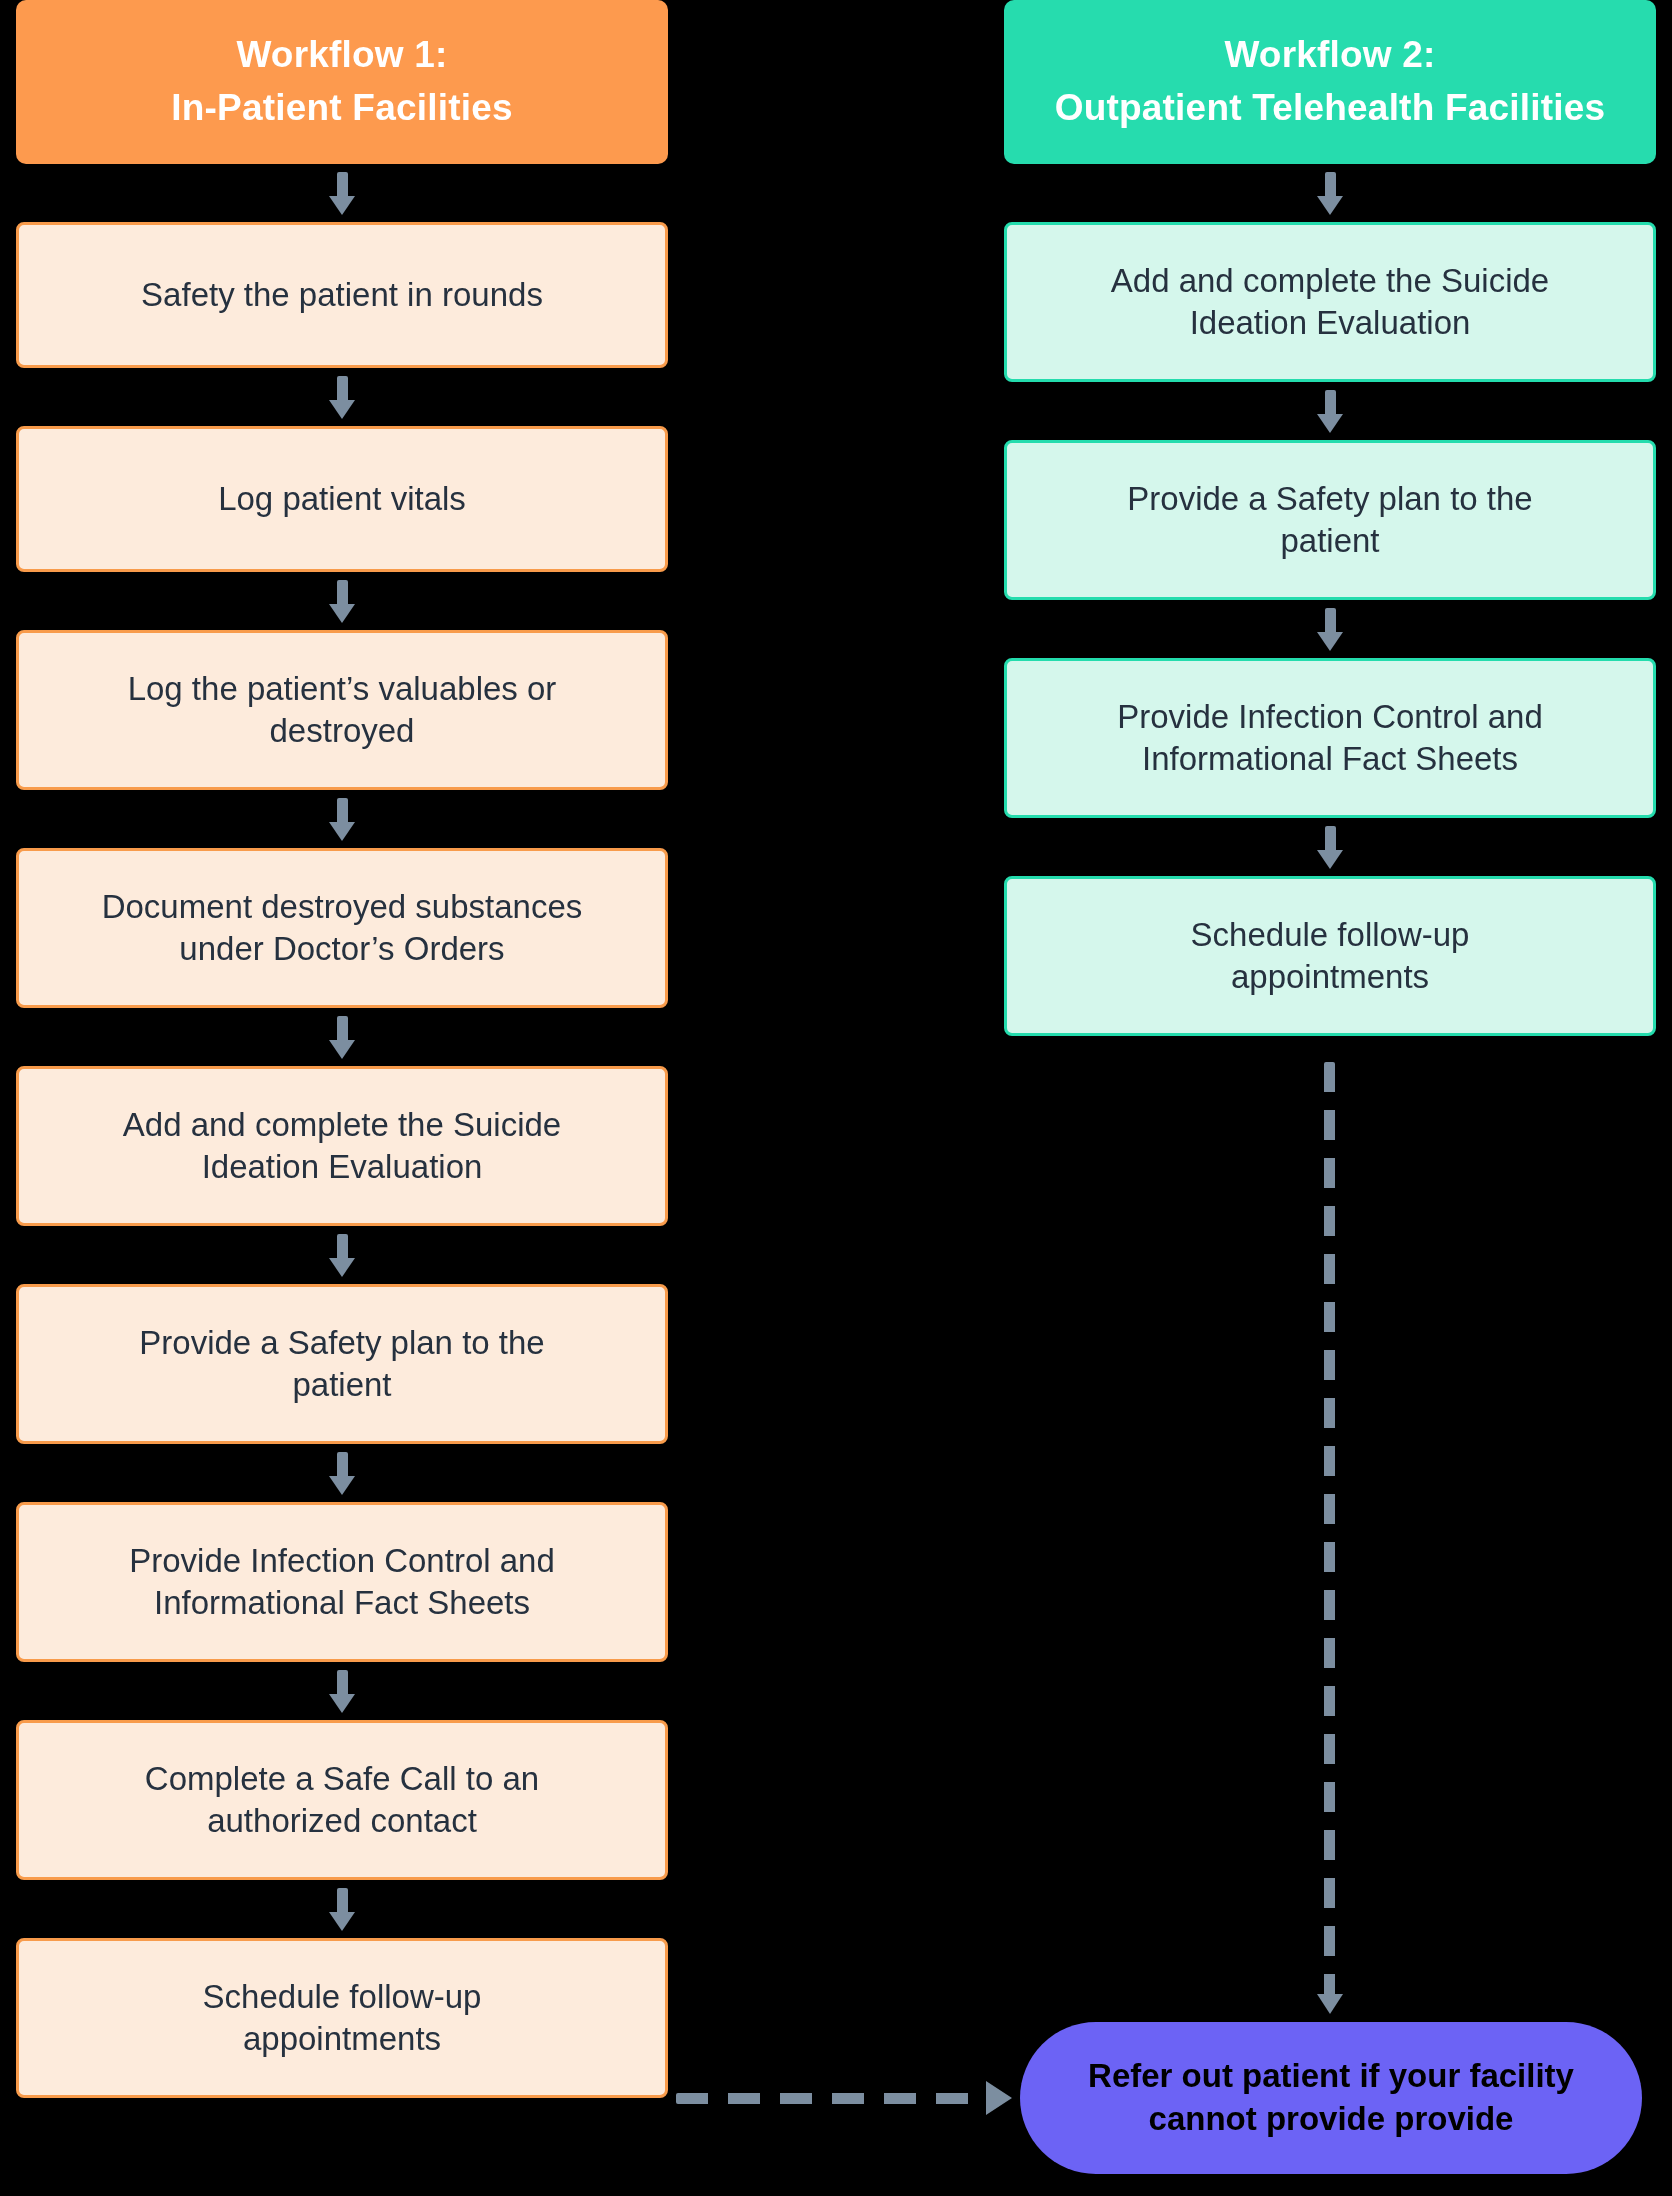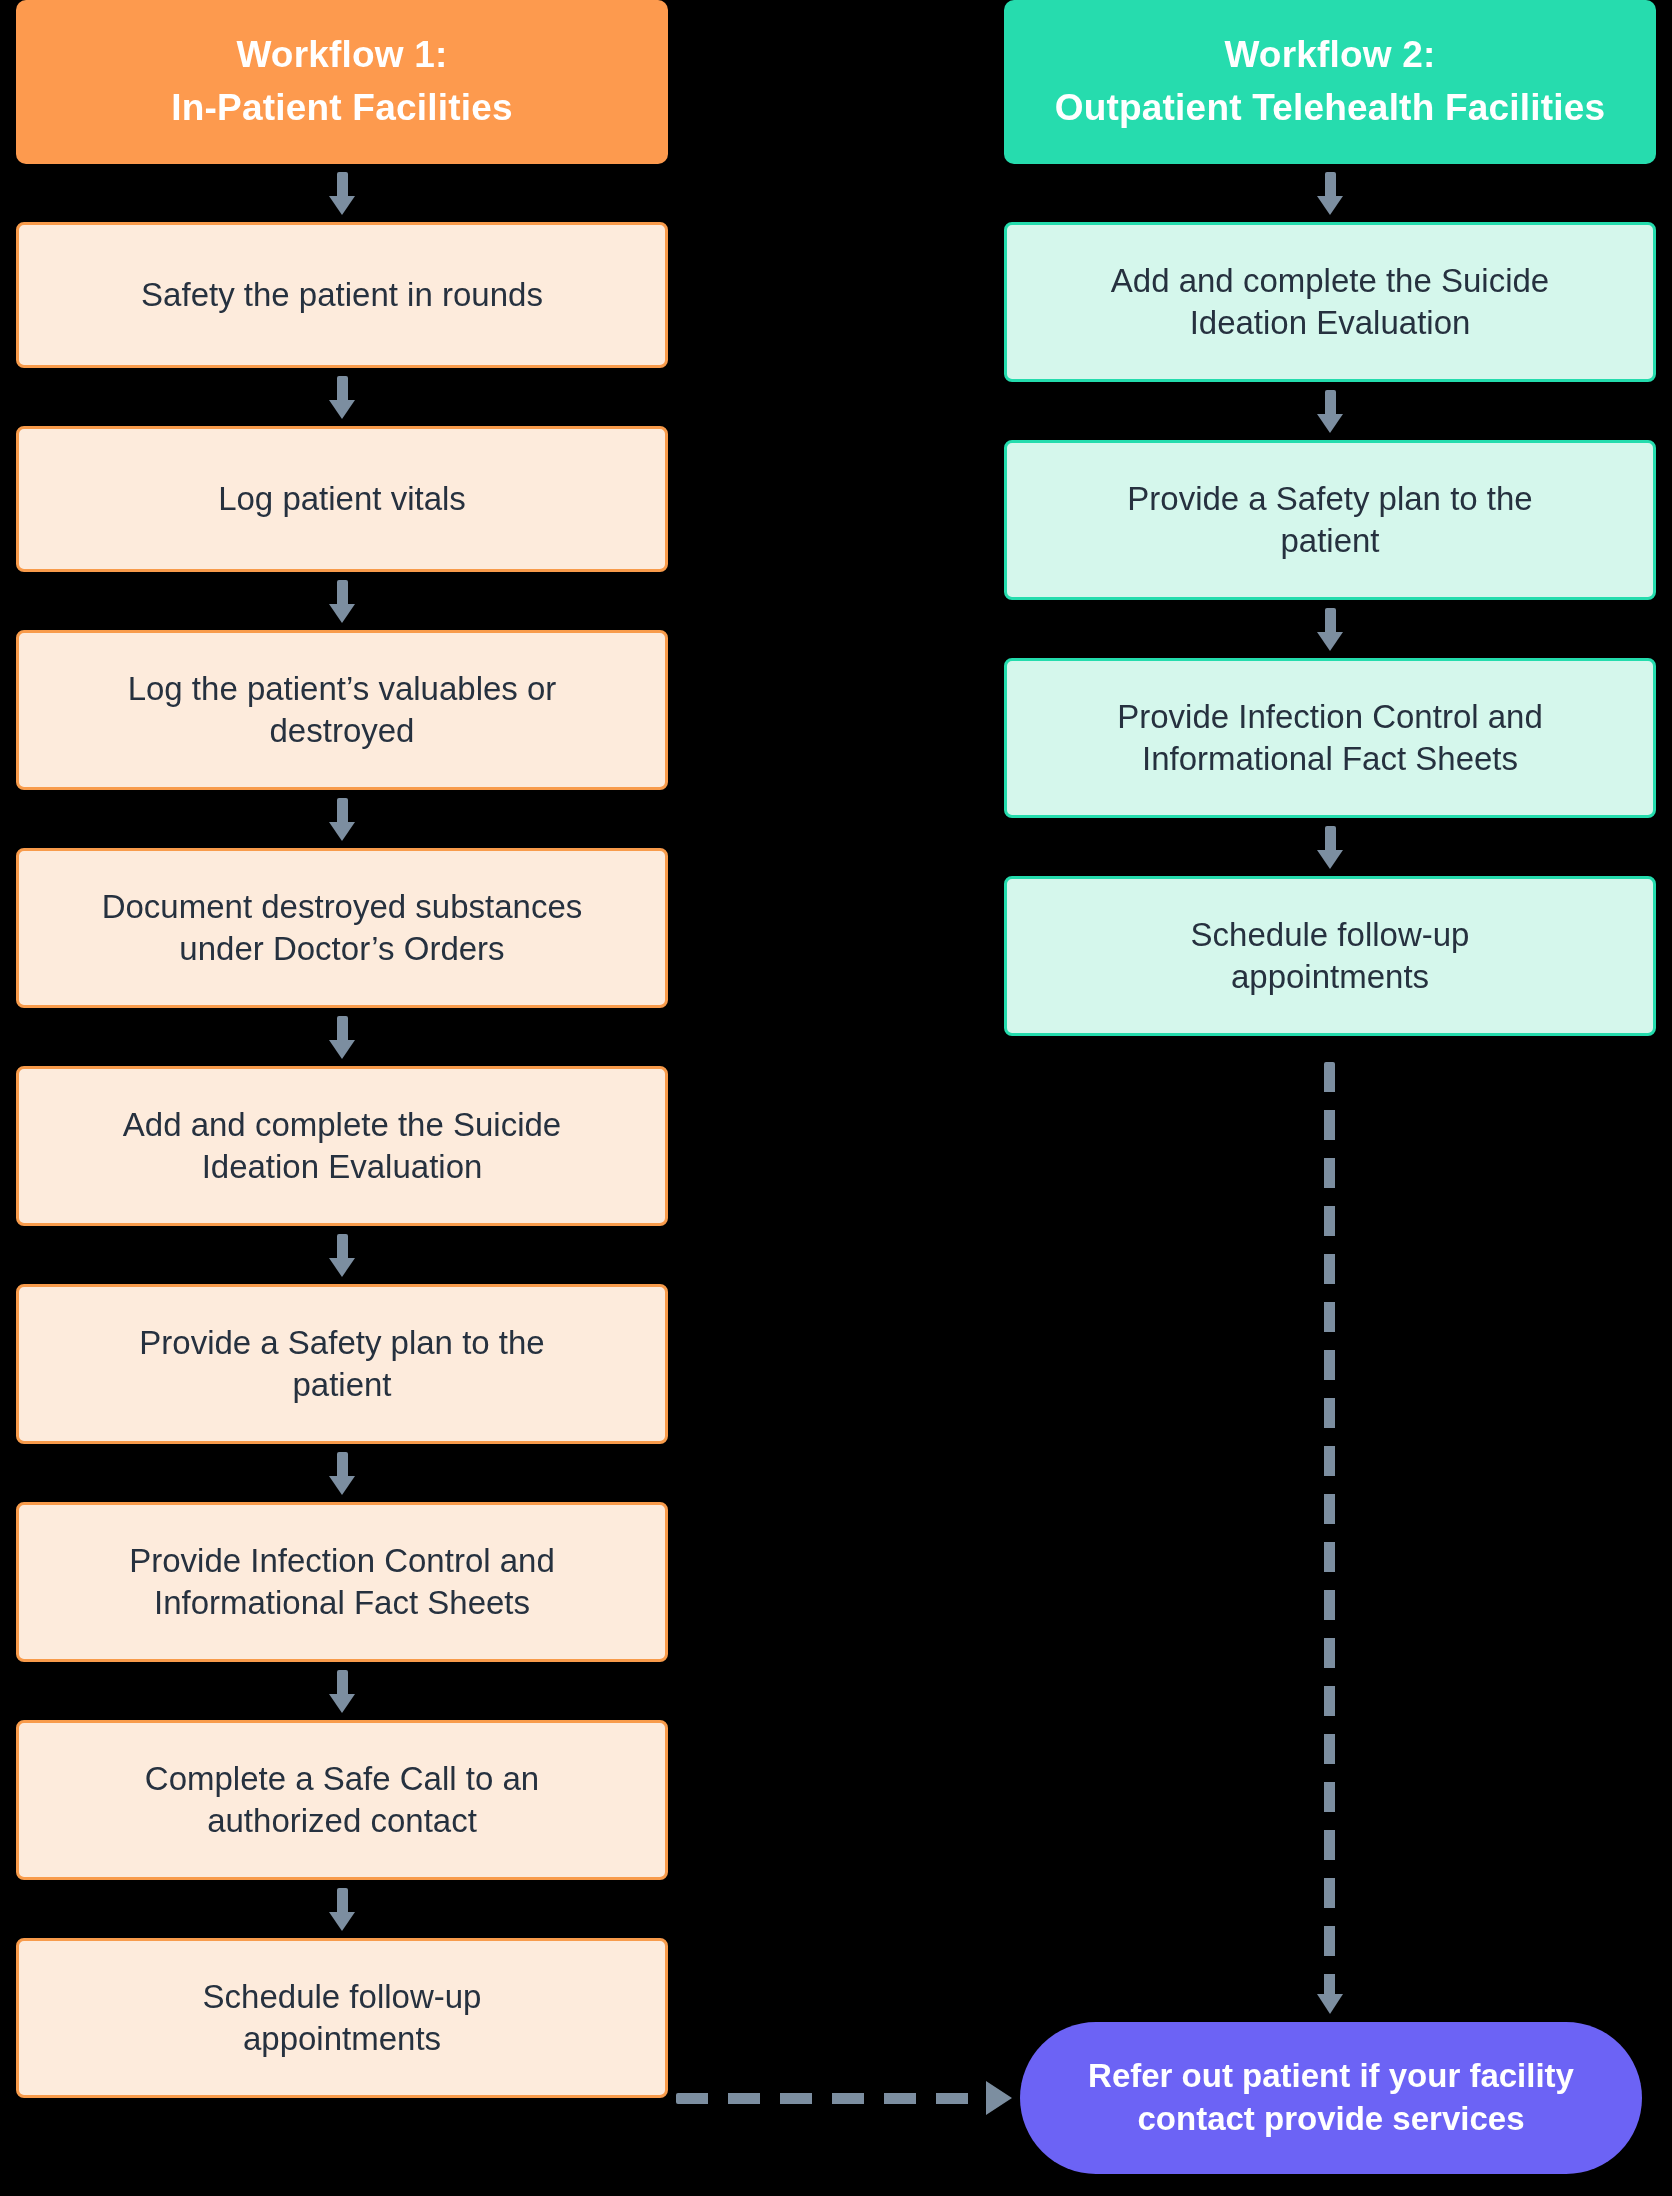--- a/index.html
+++ b/index.html
@@ -82,21 +82,21 @@
     left: 1020px;
     top: 2022px;
     width: 622px;
     height: 152px;
     background: #6C63F5;
     border-radius: 76px;
     display: flex;
     align-items: center;
     justify-content: center;
     text-align: center;
-    color: #ffffff;
+    color: #000000;
     font-size: 33px;
     font-weight: 700;
     line-height: 1.3;
     padding: 0 34px;
   }
 
   
   .connector {
     height: 58px;
     width: 100%;
@@ -348,17 +348,17 @@
 
   <div class="dashed-vert"></div>
   <div class="dashed-vert-head"></div>
 
   <div class="dashed-horz"></div>
   <div class="dashed-horz-head"></div>
 
   <div class="pill-node">
     <div>
       <span>Refer out patient if your facility</span><br>
-      <span>contact provide services</span>
+      <span>cannot provide provide</span>
     </div>
   </div>
 
 </div>
 
 </body></html>

